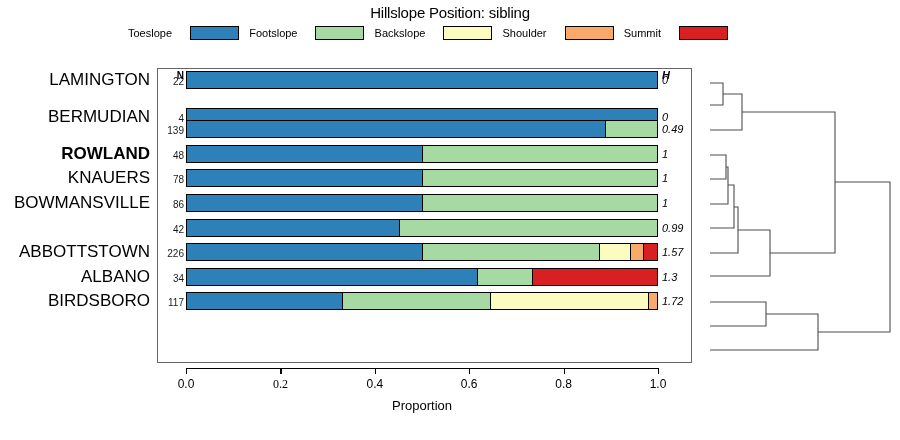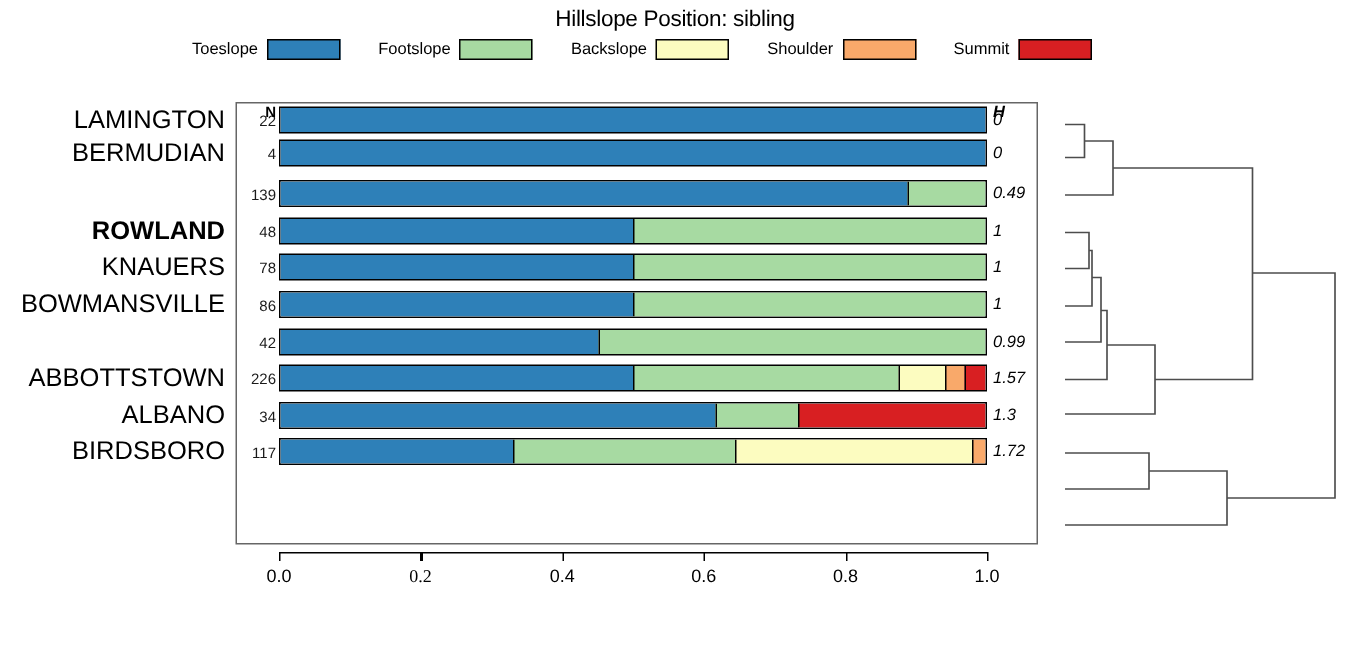--- a/index.html
+++ b/index.html
@@ -15,21 +15,21 @@
     position:absolute;left:0;top:4px;width:900px;
     text-align:center;font-size:15px;font-weight:normal;
     letter-spacing:-0.2px;
   }
 
   
   .legend{
     position:absolute;left:128px;top:24px;width:600px;height:18px;
     display:flex;align-items:center;justify-content:space-between;
   }
-  .legend-item{display:flex;align-items:center;}
+  .legend-item{display:flex;align-items:center;gap:12px;}
   .legend-label{font-size:11px;margin-right:6px;white-space:nowrap;}
   .swatch{
     width:49px;height:14px;border:1.2px solid #000;box-sizing:border-box;
   }
 
   
   .plotbox{
     position:absolute;left:157px;top:68px;width:535px;height:295px;
     border:1.3px solid #666;box-sizing:border-box;background:#fff;
   }
@@ -123,21 +123,21 @@
 
   <div class="rows" id="rows">
       <div class="row" style="top: 0px;">
         <div class="cat-label">LAMINGTON</div>
         <div class="n-label">22</div>
         <div class="h-label">0</div>
         <div class="bar">
           <div class="seg" style="background: rgb(46, 128, 184); width: 100%;"></div>
         </div>
       </div>
-      <div class="row" style="top: 22px;">
+      <div class="row" style="top: 37px;">
         <div class="cat-label">BERMUDIAN</div>
         <div class="n-label">4</div>
         <div class="h-label">0</div>
         <div class="bar">
           <div class="seg" style="background: rgb(46, 128, 184); width: 100%;"></div>
         </div>
       </div>
       <div class="row" style="top: 49.1667px;">
         <div class="n-label">139</div>
         <div class="h-label">0.49</div>
@@ -227,20 +227,21 @@
       <div class="tick-label" style="left: 280.4px; font-family: Liberation Serif, serif;">0.2</div>
       <div class="tick" style="left: 374.8px;"></div>
       <div class="tick-label" style="left: 374.8px;">0.4</div>
       <div class="tick" style="left: 469.2px;"></div>
       <div class="tick-label" style="left: 469.2px;">0.6</div>
       <div class="tick" style="left: 563.6px;"></div>
       <div class="tick-label" style="left: 563.6px;">0.8</div>
       <div class="tick" style="left: 658px;"></div>
       <div class="tick-label" style="left: 658px;">1.0</div>
     </div>
+  <div class="axis-title">Proportion</div>
 
   <div class="dendro">
     <svg width="200" height="320" viewBox="0 0 200 320">
       <g fill="none" stroke="#4d4d4d" stroke-width="1.1">
 
         <path d="M10,23 L23,23 L23,45 L10,45"></path>
 
         <path d="M23,34 L42,34 L42,70 L10,70"></path>
 
         <path d="M10,95 L26,95 L26,119 L10,119"></path>

